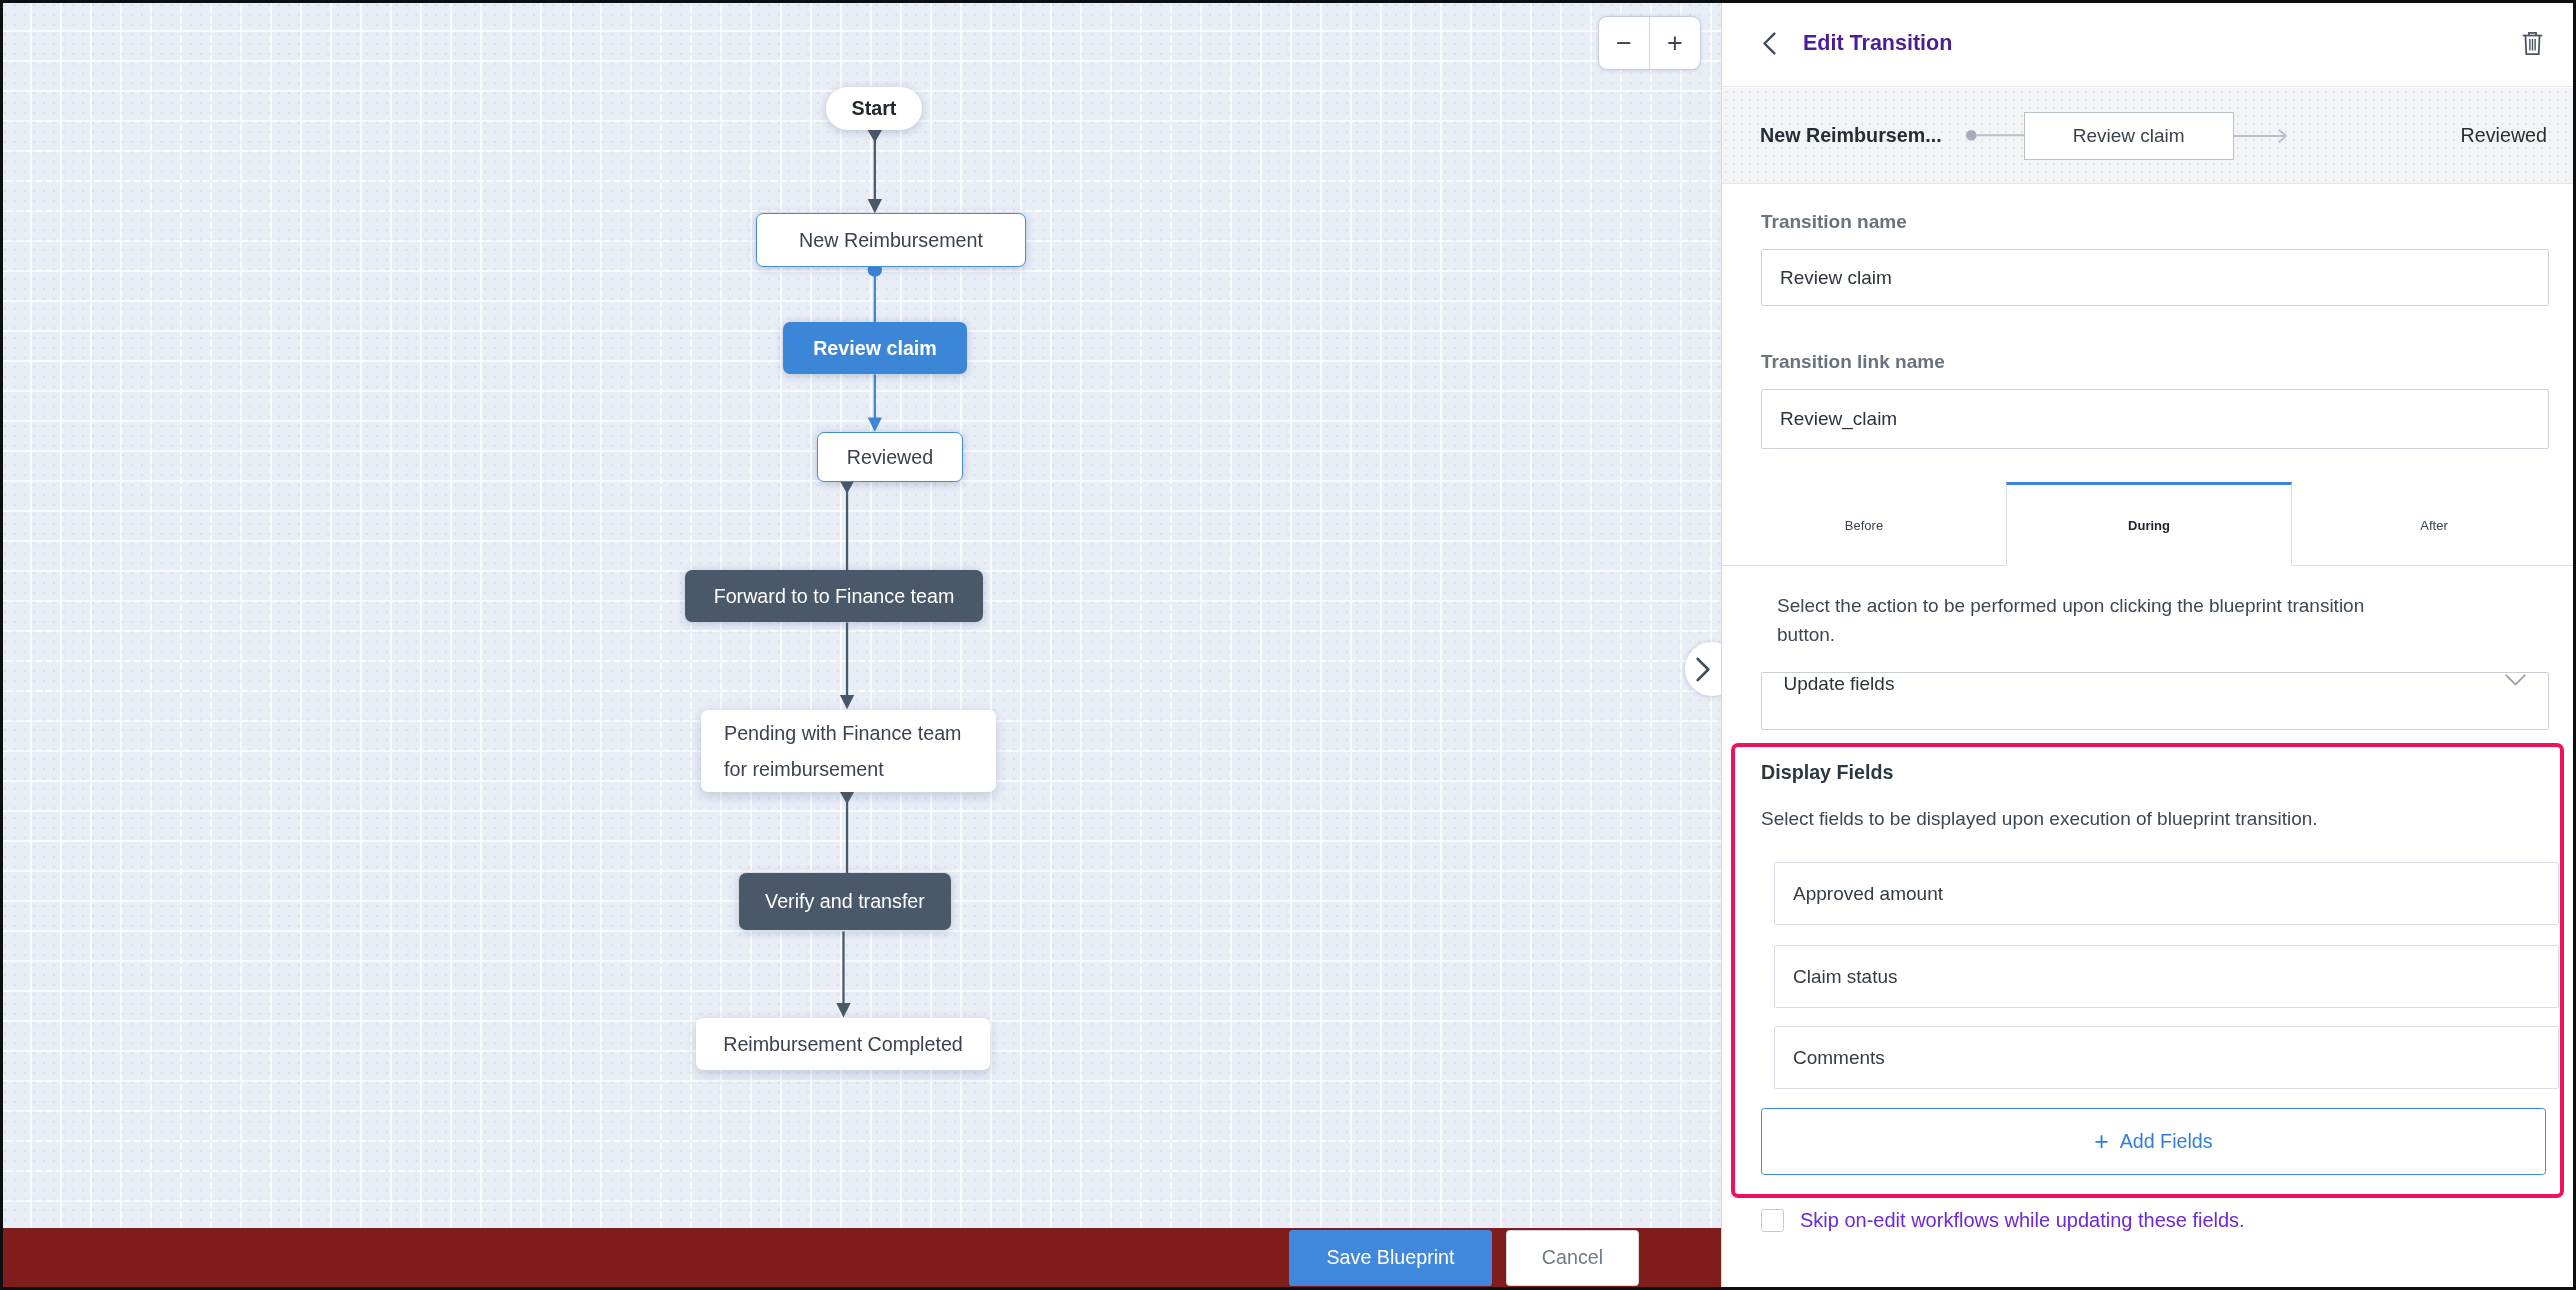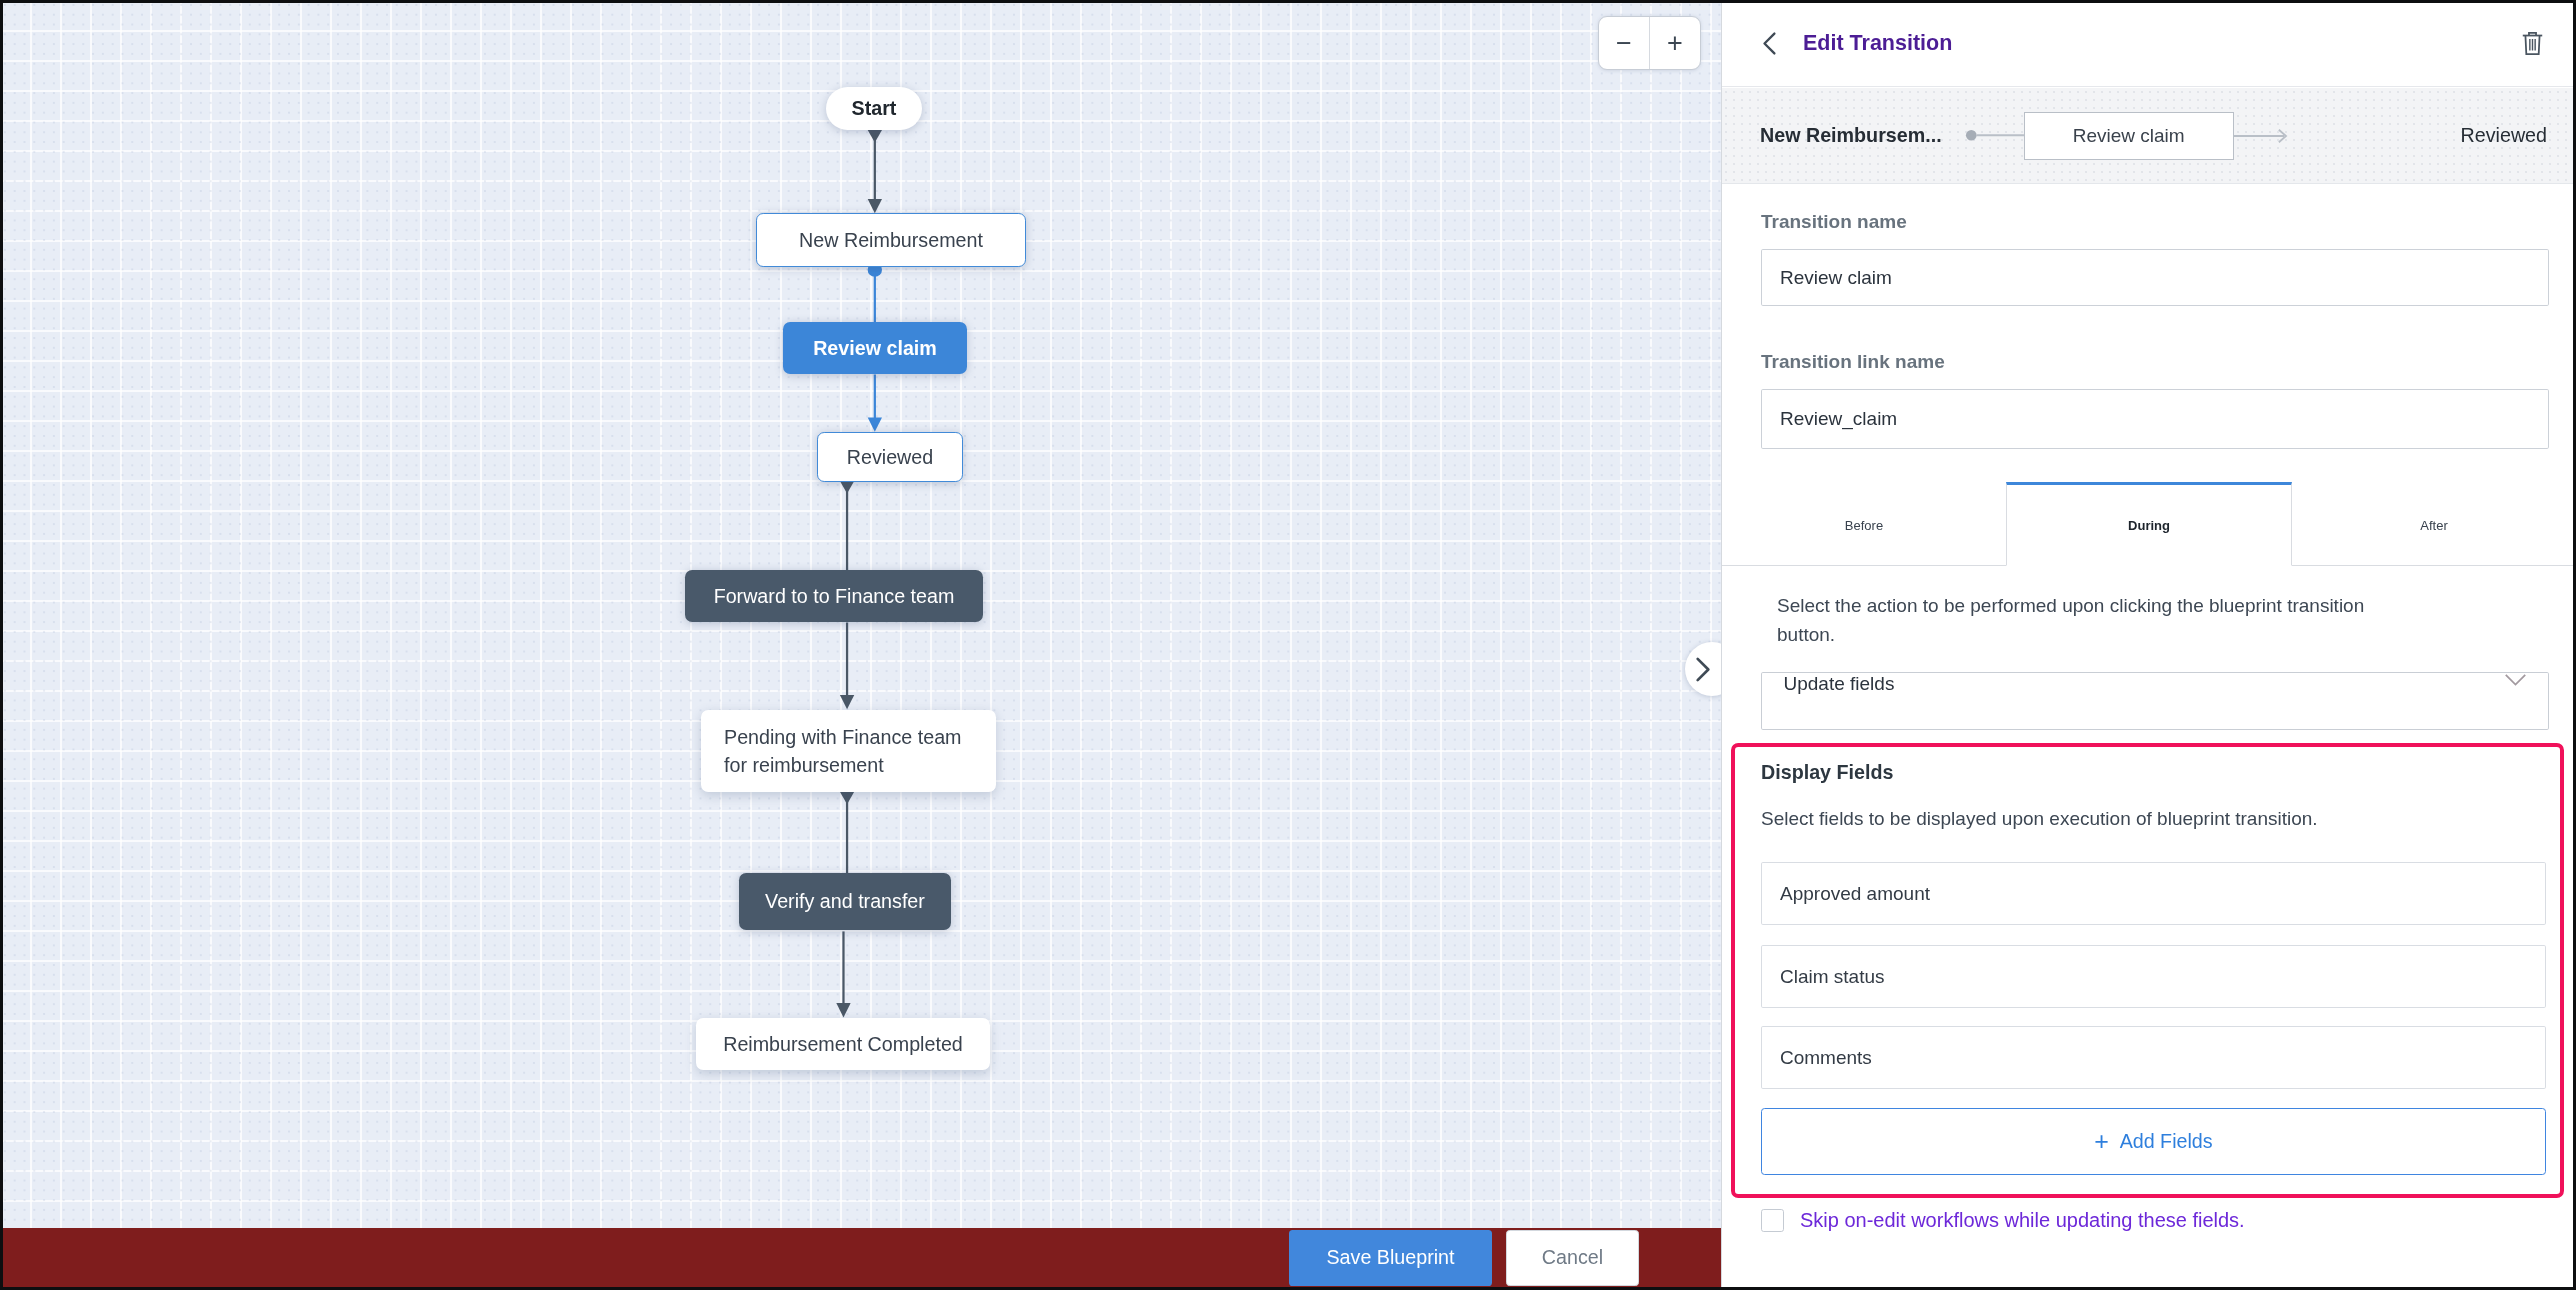--- a/index.html
+++ b/index.html
@@ -24,21 +24,21 @@
   .node{
     position:absolute;z-index:2;display:flex;align-items:center;justify-content:center;
     font-size:19.7px;color:#39424e;background:#fff;border-radius:7.2px;box-sizing:border-box;
     box-shadow:0 1.8px 8px rgba(55,75,115,0.25);
   }
   .node.terminal{border-radius:21.5px;font-weight:700;color:#20272e;}
   .node.state-bordered{border:1.8px solid #418ad8;margin-left:16px;}
   .node.transition{background:#49596a;color:#fff;}
   .node.transition-selected{background:#3c86d8;color:#fff;font-weight:700;}
   .node.card{box-shadow:0 3.6px 10.7px rgba(60,80,120,0.22);}
-  .node.multiline{justify-content:flex-start;text-align:left;padding:0 23px;line-height:28px;}
+  .node.multiline{justify-content:flex-start;text-align:left;padding:0 23px;line-height:36px;}
 
   .zoomctrl{
     position:absolute;left:1598px;top:16px;width:103px;height:54px;z-index:3;
     background:#fff;border:0.9px solid #c7cdd6;border-radius:9px;display:flex;
     box-shadow:0 0.9px 3.6px rgba(60,80,120,0.15);box-sizing:border-box;
   }
   .zoomctrl .zbtn{flex:1;display:flex;align-items:center;justify-content:center;
     font-size:27px;color:#3c4752;cursor:pointer;}
   .zoomctrl .zbtn:first-child{border-right:0.9px solid #d6dae0;}
 
@@ -90,21 +90,21 @@
   .p-select{position:absolute;left:39px;top:672px;width:788px;height:58px;border:0.9px solid #c9ced5;
     border-radius:1.8px;display:flex;padding:0 21.5px;box-sizing:border-box;
     font-size:19px;color:#2b333d;cursor:pointer;background:#fff;}
   .p-select .chev{margin-left:auto;}
 
   .highlight{position:absolute;left:9px;top:743px;width:833px;height:455px;
     border:4.5px solid #f0115a;border-radius:7.2px;box-sizing:border-box;pointer-events:none;}
 
   .df-title{position:absolute;left:39px;top:761px;font-size:19.7px;font-weight:700;color:#2d3740;}
   .df-help{position:absolute;left:39px;top:808px;font-size:19px;color:#3d4753;}
-  .df-item{position:absolute;left:39px;width:785px;height:63px;border:0.9px solid #d9dde3;border-radius:1.8px;
+  .df-item{position:absolute;left:52px;width:785px;height:63px;border:0.9px solid #d9dde3;border-radius:1.8px;
     display:flex;align-items:center;padding:0 18px;box-sizing:border-box;font-size:19px;color:#333b45;
     background:#fff;cursor:pointer;}
   .df-add{position:absolute;left:39px;top:1108px;width:785px;height:67px;border:1.8px solid #3f85e0;
     border-radius:3.6px;display:flex;align-items:center;justify-content:center;gap:10.7px;
     font-size:19.7px;color:#2e7fdd;box-sizing:border-box;cursor:pointer;background:#fff;}
   .df-add .plus{font-size:25px;font-weight:400;line-height:1;}
 
   .skip-row{position:absolute;left:39px;top:1209px;display:flex;align-items:center;gap:16px;}
   .checkbox{width:23px;height:23px;border:0.9px solid #c5cbd3;border-radius:2.7px;background:#fff;
     box-sizing:border-box;cursor:pointer;flex:0 0 auto;}

